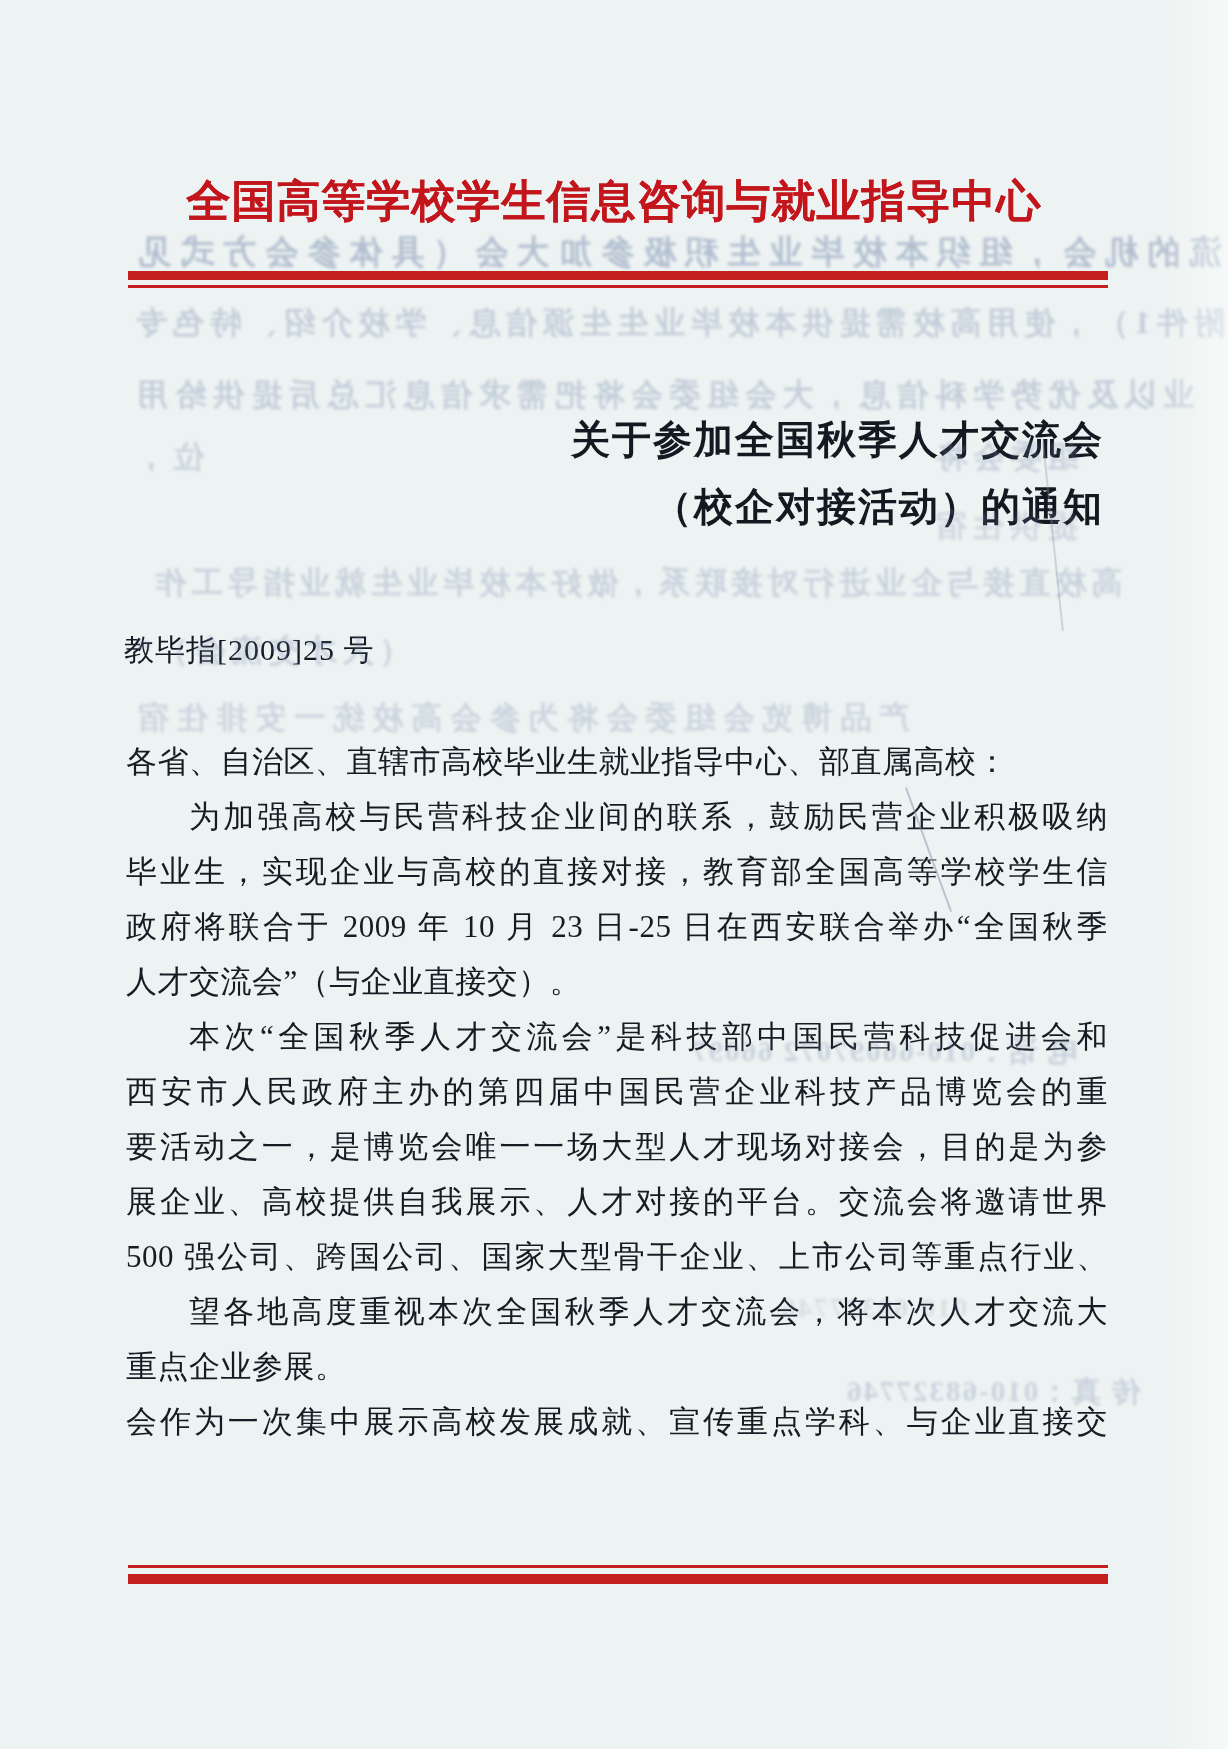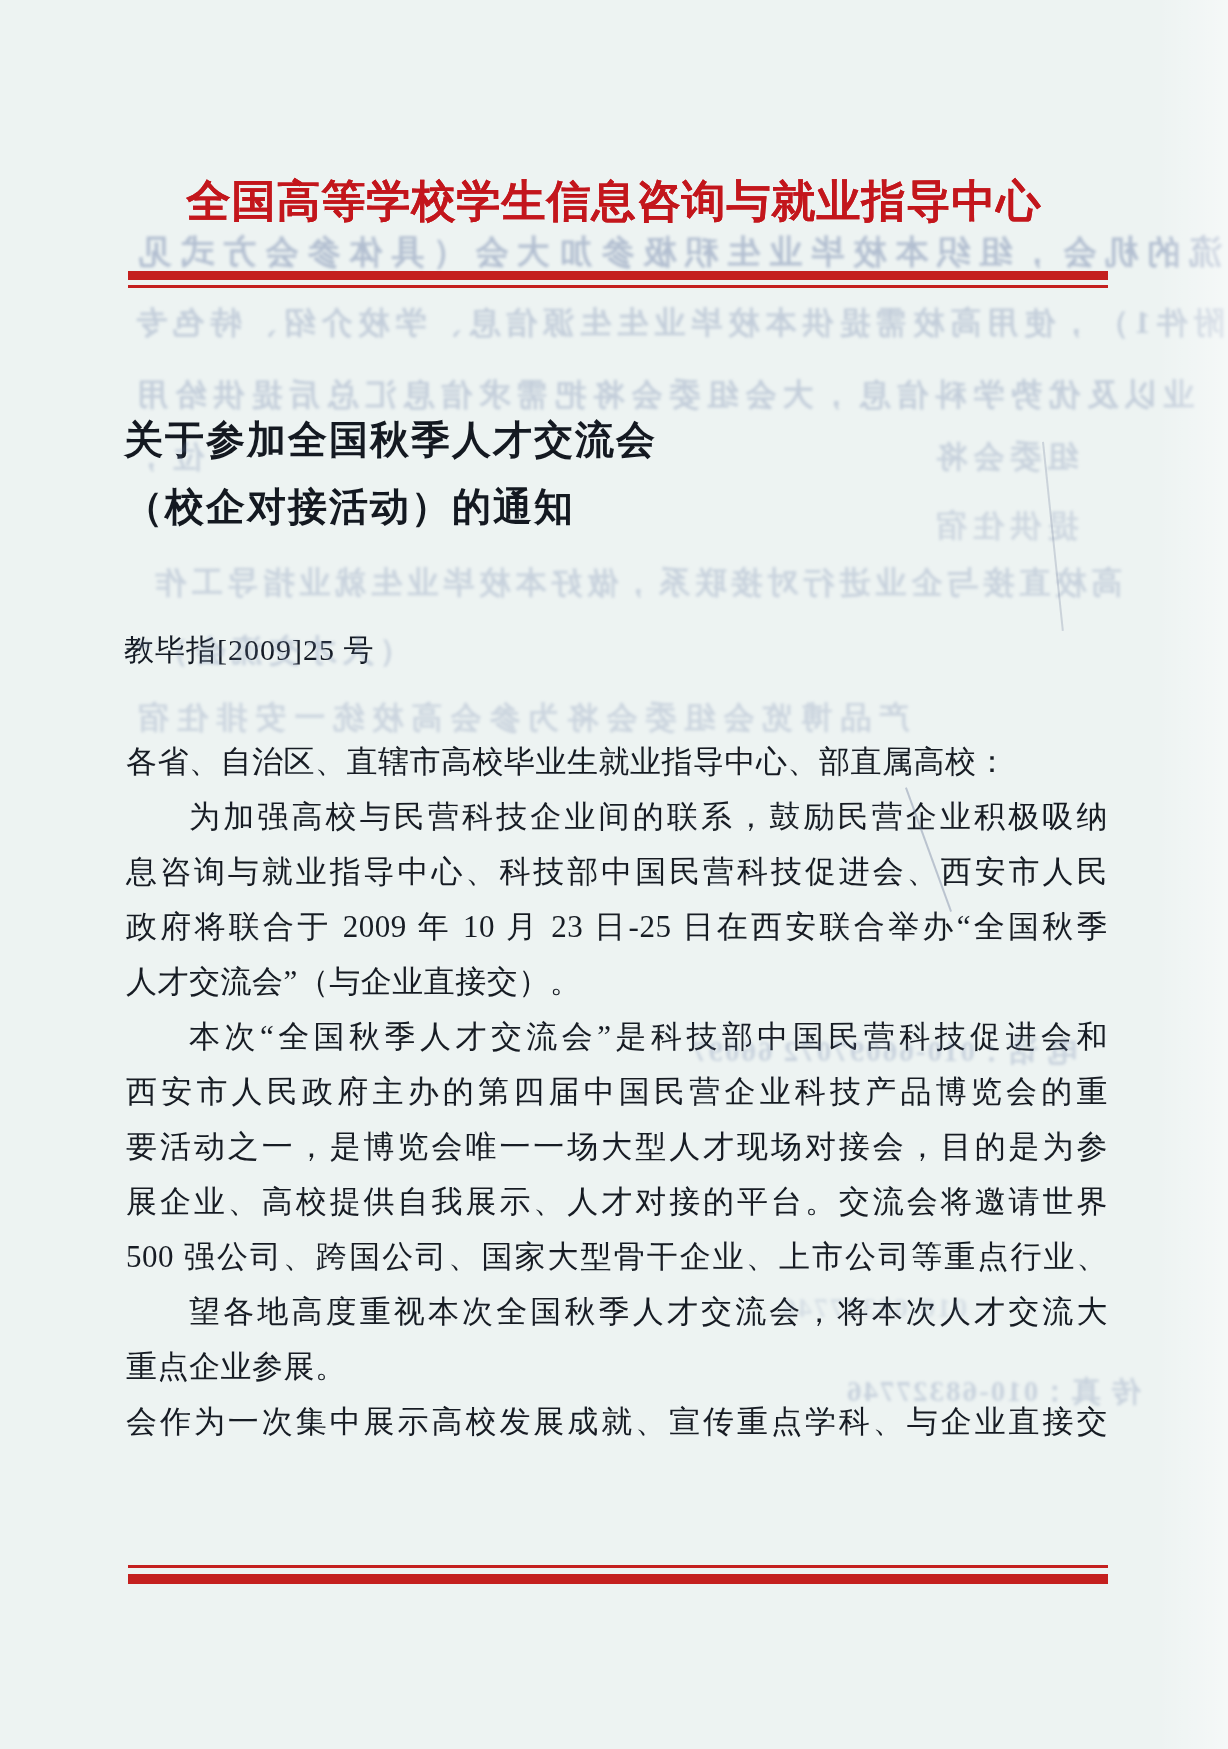--- a/index.html
+++ b/index.html
@@ -35,21 +35,21 @@
     text-shadow:0 0 .6px var(--red-text);
   }
   .rule{position:absolute;left:128px;width:980px;background:var(--red-line);}
   .rule.hdr-thick{top:271px;height:9px;}
   .rule.hdr-thin{top:285px;height:3px;}
   .rule.ftr-thin{top:1565px;height:3px;}
   .rule.ftr-thick{top:1574px;height:10px;}
 
   .doc-title{
     position:absolute;top:406px;left:124px;width:980px;
-    text-align:left;color:#141921;
+    text-align:right;color:#141921;
     font-size:39px;line-height:67px;font-weight:600;
     letter-spacing:2px;
   }
   .doc-number{
     position:absolute;top:630px;left:124px;width:878px;
     text-align:left;color:#141a24;
     font-size:30px;letter-spacing:1px;
   }
   .body-text{
     position:absolute;top:734px;left:126px;width:982px;
@@ -94,21 +94,21 @@
     <div>关于参加全国秋季人才交流会</div>
     <div>（校企对接活动）的通知</div>
   </div>
 
   <div class="doc-number">教毕指[2009]25 号</div>
 
   <div class="body-text">
     <div class="line">各省、自治区、直辖市高校毕业生就业指导中心、部直属高校：</div>
     <div id="paragraphs">
         <div class="line fill indent">为加强高校与民营科技企业间的联系，鼓励民营企业积极吸纳</div>
-        <div class="line fill">息咨询与就业指导中心、科技部中国民营科技促进会、西安市人民</div>
+        <div class="line fill">毕业生，实现企业与高校的直接对接，教育部全国高等学校学生信</div>
         <div class="line fill">政府将联合于 2009 年 10 月 23 日-25 日在西安联合举办“全国秋季</div>
         <div class="line">人才交流会”（与企业直接交）。</div>
         <div class="line fill indent">本次“全国秋季人才交流会”是科技部中国民营科技促进会和</div>
         <div class="line fill">西安市人民政府主办的第四届中国民营企业科技产品博览会的重</div>
         <div class="line fill">要活动之一，是博览会唯一一场大型人才现场对接会，目的是为参</div>
         <div class="line fill">展企业、高校提供自我展示、人才对接的平台。交流会将邀请世界</div>
         <div class="line fill">500 强公司、跨国公司、国家大型骨干企业、上市公司等重点行业、</div>
         <div class="line fill indent">望各地高度重视本次全国秋季人才交流会，将本次人才交流大</div>
         <div class="line">重点企业参展。</div>
         <div class="line fill">会作为一次集中展示高校发展成就、宣传重点学科、与企业直接交</div>

